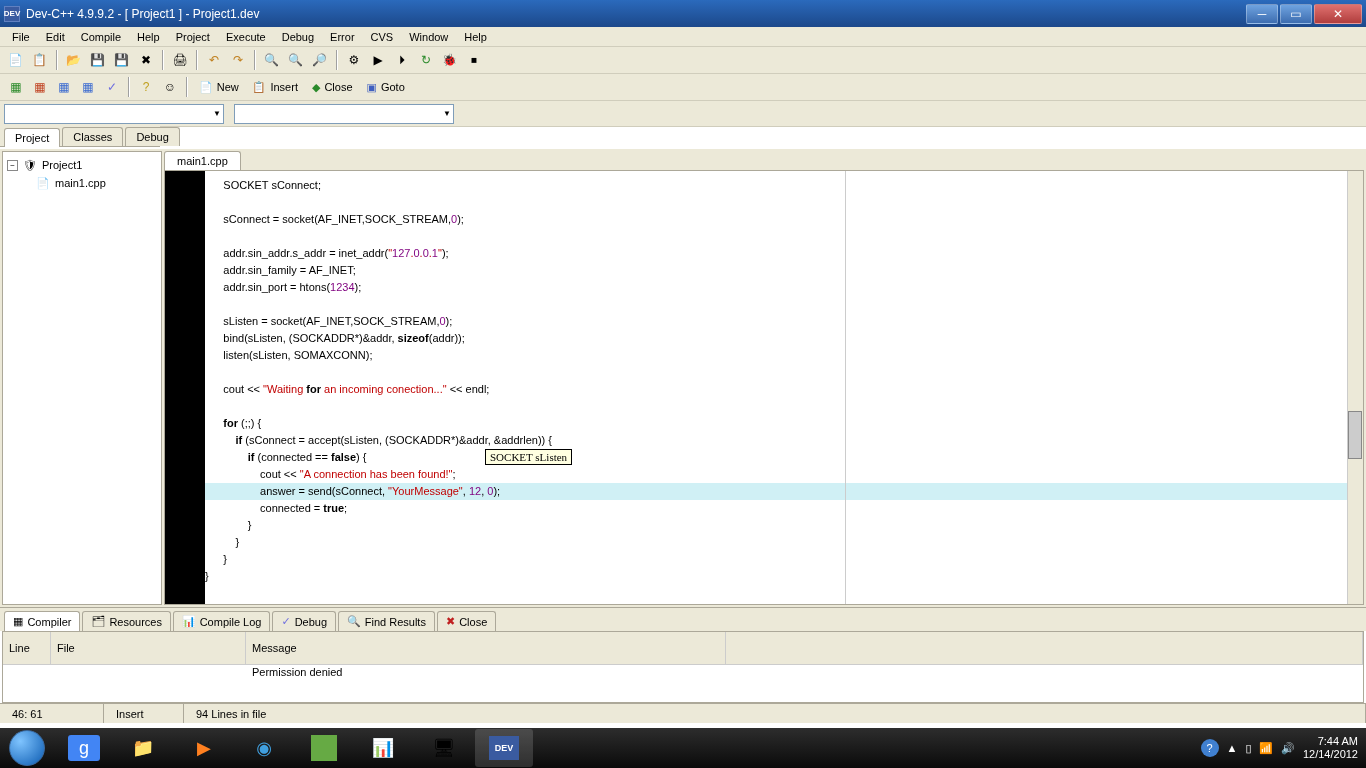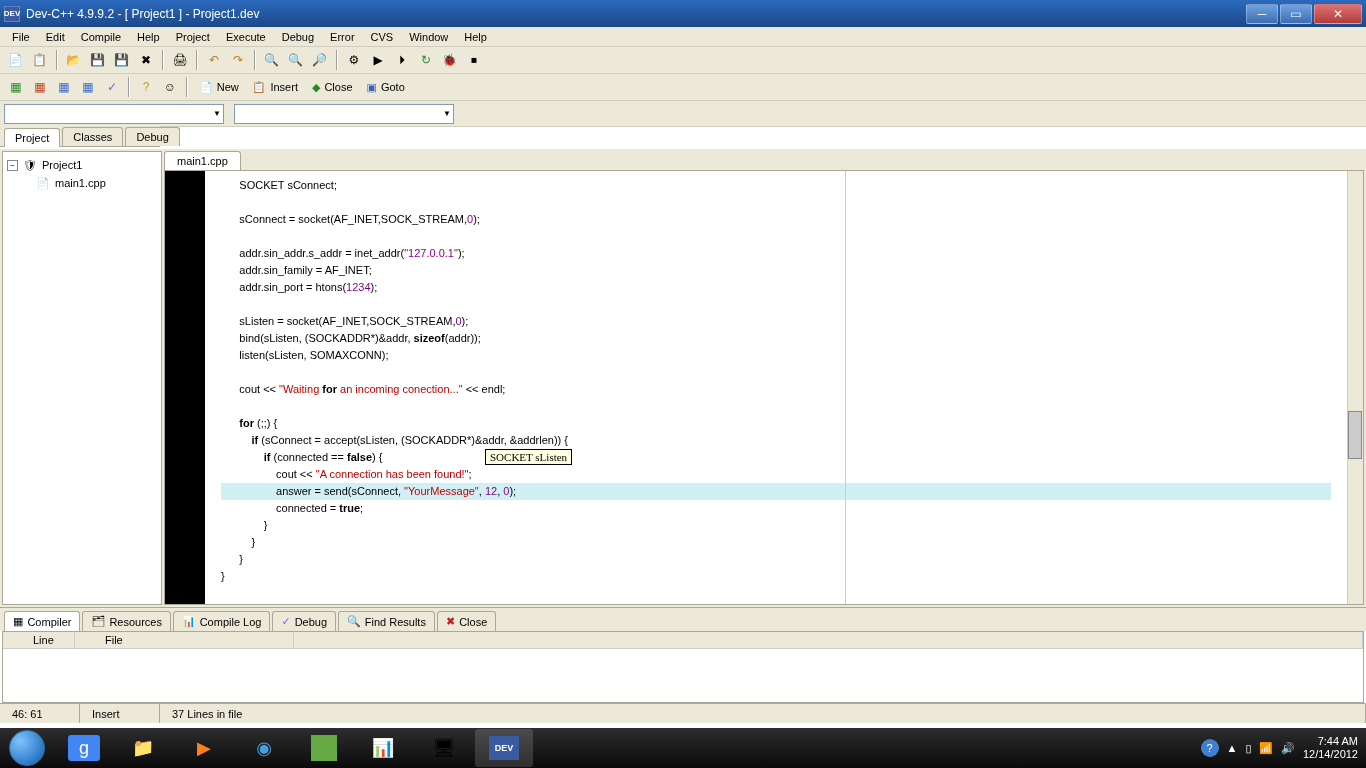--- a/index.html
+++ b/index.html
@@ -38,39 +38,39 @@
 .treebox { padding: 4px; }
 .treerow { display: flex; align-items: center; padding: 1px 0; cursor: pointer; }
 .treerow .exp { width: 11px; height: 11px; border: 1px solid #888; display: flex; align-items: center; justify-content: center; font-size: 8px; margin-right: 4px; background: #fff; }
 .treerow .ic { width: 16px; height: 16px; margin-right: 4px; display: flex; align-items: center; justify-content: center; }
 
 .editor-area { flex: 1; display: flex; flex-direction: column; margin: 2px; }
 .editor-tabs { display: flex; background: #ece9d8; }
 .editor-tab { padding: 3px 12px; border: 1px solid #aca899; border-bottom: none; background: #fff; border-radius: 3px 3px 0 0; cursor: pointer; }
 .code-wrap { flex: 1; border: 1px solid #aca899; background: #fff; display: flex; position: relative; overflow: hidden; }
 .gutter { width: 40px; background: #000; }
-.code { flex: 1; font-family: 'Courier New', monospace; font-size: 13px; line-height: 17px; padding: 6px 16px; white-space: pre; overflow: auto; position: relative; }
+.code { flex: 1; font-family: 'Courier New', monospace; font-size: 13px; line-height: 17px; padding: 6px 0; white-space: pre; overflow: auto; position: relative; }
 .code .kw { color: #000; font-weight: bold; }
 .code .num { color: #7f007f; }
 .code .str { color: #c00000; }
 .code .hl { background: #d0f0f5; display: inline-block; width: 100%; }
 .tooltip-hint { position: absolute; background: #ffffe1; border: 1px solid #000; padding: 1px 4px; font-family: Tahoma; font-size: 11px; }
 .vscroll { width: 16px; background: #ece9d8; border-left: 1px solid #ccc; position: relative; }
 .vscroll .thumb { width: 14px; height: 48px; background: #ccc; border: 1px solid #888; position: absolute; left: 0; }
 .colsplit { width: 1px; background: #ccc; }
 
 
 .bottom-tabs { background: #ece9d8; display: flex; padding: 3px 4px 0 4px; border-top: 1px solid #aca899; }
 .btab { padding: 3px 8px; border: 1px solid #aca899; border-bottom: none; margin-right: 2px; display: flex; align-items: center; gap: 4px; cursor: pointer; border-radius: 3px 3px 0 0; }
 .btab.active { background: #fff; }
 
 
 .bottom-panel { height: 72px; background: #fff; border: 1px solid #aca899; margin: 0 2px; display: flex; flex-direction: column; }
 .bhead { display: flex; background: #ece9d8; border-bottom: 1px solid #ccc; }
-.bhead .bh { padding: 2px 6px; border-right: 1px solid #ccc; margin-left: 24px; }
+.bhead .bh { padding: 10px 6px; border-right: 1px solid #ccc; }
 .brow { display: flex; }
 .brow .bc { padding: 1px 6px; }
 
 
 .statusbar { height: 20px; background: #ece9d8; border-top: 1px solid #aca899; display: flex; align-items: center; }
 .statusbar .sc { padding: 0 12px; border-right: 1px solid #aca899; height: 100%; display: flex; align-items: center; }
 
 
 .taskbar { position: absolute; bottom: 0; left: 0; right: 0; height: 40px; background: linear-gradient(#2d2d2d, #0a0a0a); display: flex; align-items: center; }
 .start { width: 54px; height: 40px; display: flex; align-items: center; justify-content: center; }
@@ -234,38 +234,40 @@
   <div class="btab">
       <span style="color:#c02020">✖</span>
       <span>Close</span>
     </div>
 </div>
 
 <div class="bottom-panel">
   <div class="bhead">
     <div class="bh" style="width:48px">Line</div>
     <div class="bh" style="width:195px">File</div>
+    <div class="bh" style="width:480px">Message</div>
     <div class="bh" style="flex:1"></div>
   </div>
   <div id="compiler-rows">
       <div class="brow">
         <div class="bc" style="width:48px"></div>
         <div class="bc" style="width:195px"></div>
+        <div class="bc" style="flex:1">Permission denied</div>
       </div>
       <div class="brow">
         <div class="bc" style="width:48px"></div>
         <div class="bc" style="width:195px"></div>
       </div>
     </div>
 </div>
 
 <div class="statusbar">
-  <div class="sc" style="width:80px">46: 61</div>
+  <div class="sc" style="width:104px">46: 61</div>
   <div class="sc" style="width:80px">Insert</div>
-  <div class="sc" style="flex:1">37 Lines in file</div>
+  <div class="sc" style="flex:1">94 Lines in file</div>
 </div>
 
 <div class="taskbar">
   <div class="start">
       <div class="orb"></div>
     </div>
   <div class="task-item">
       <div class="ico-box" style="background:#4285f4; border-radius:3px; color:#fff">g</div>
     </div>
   <div class="task-item">

